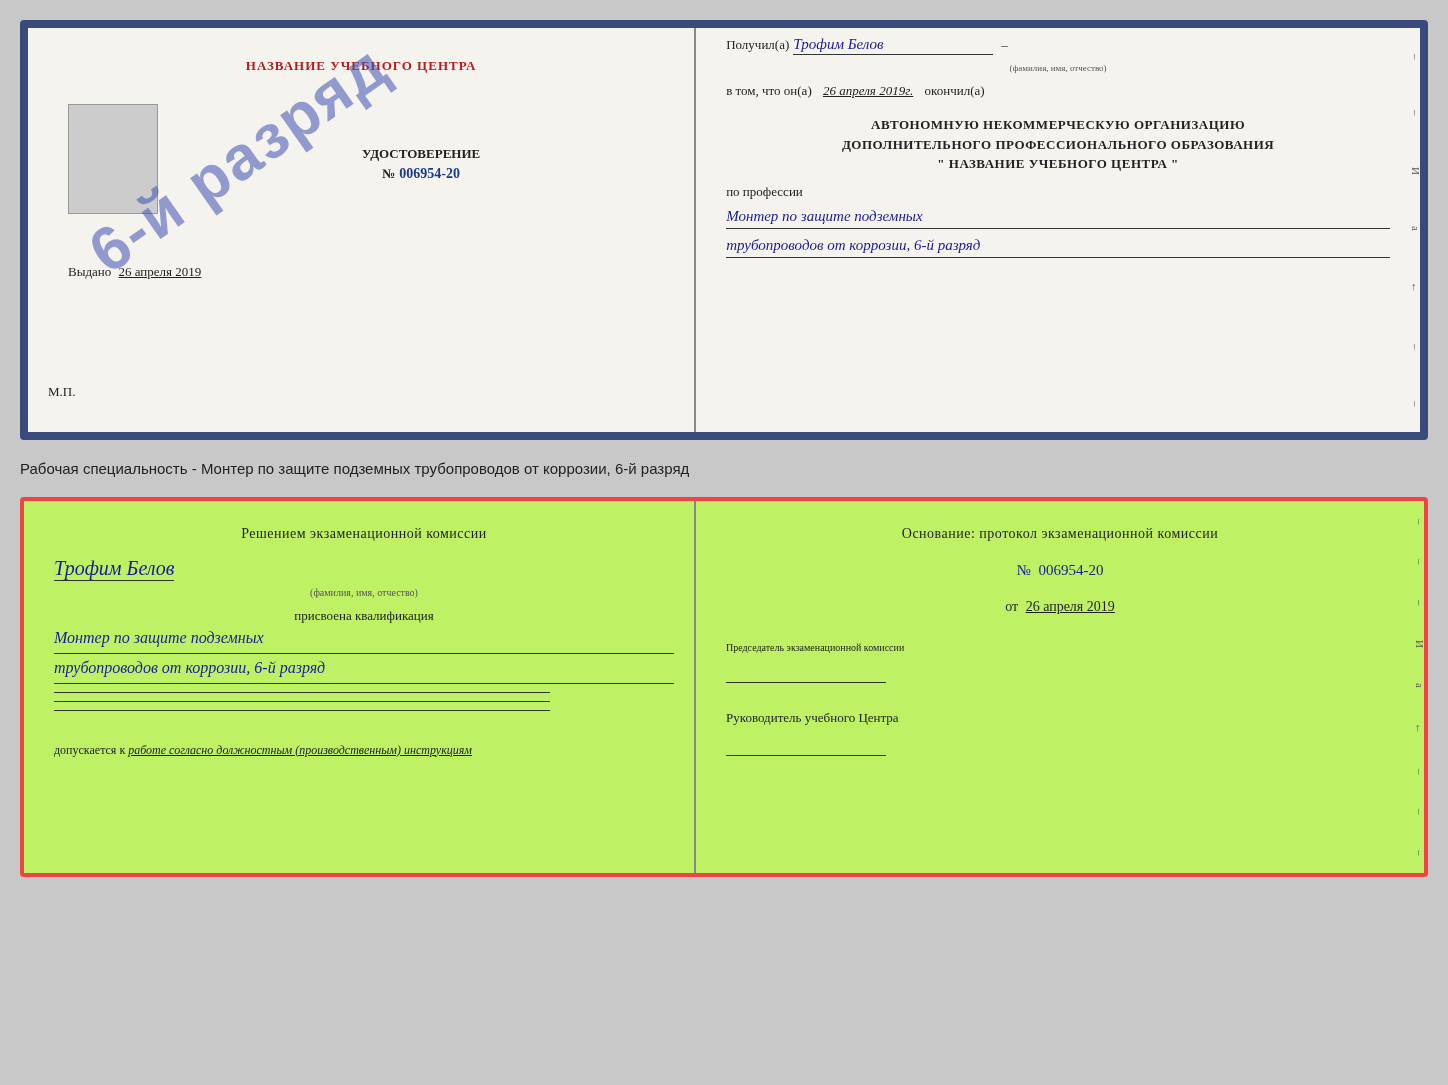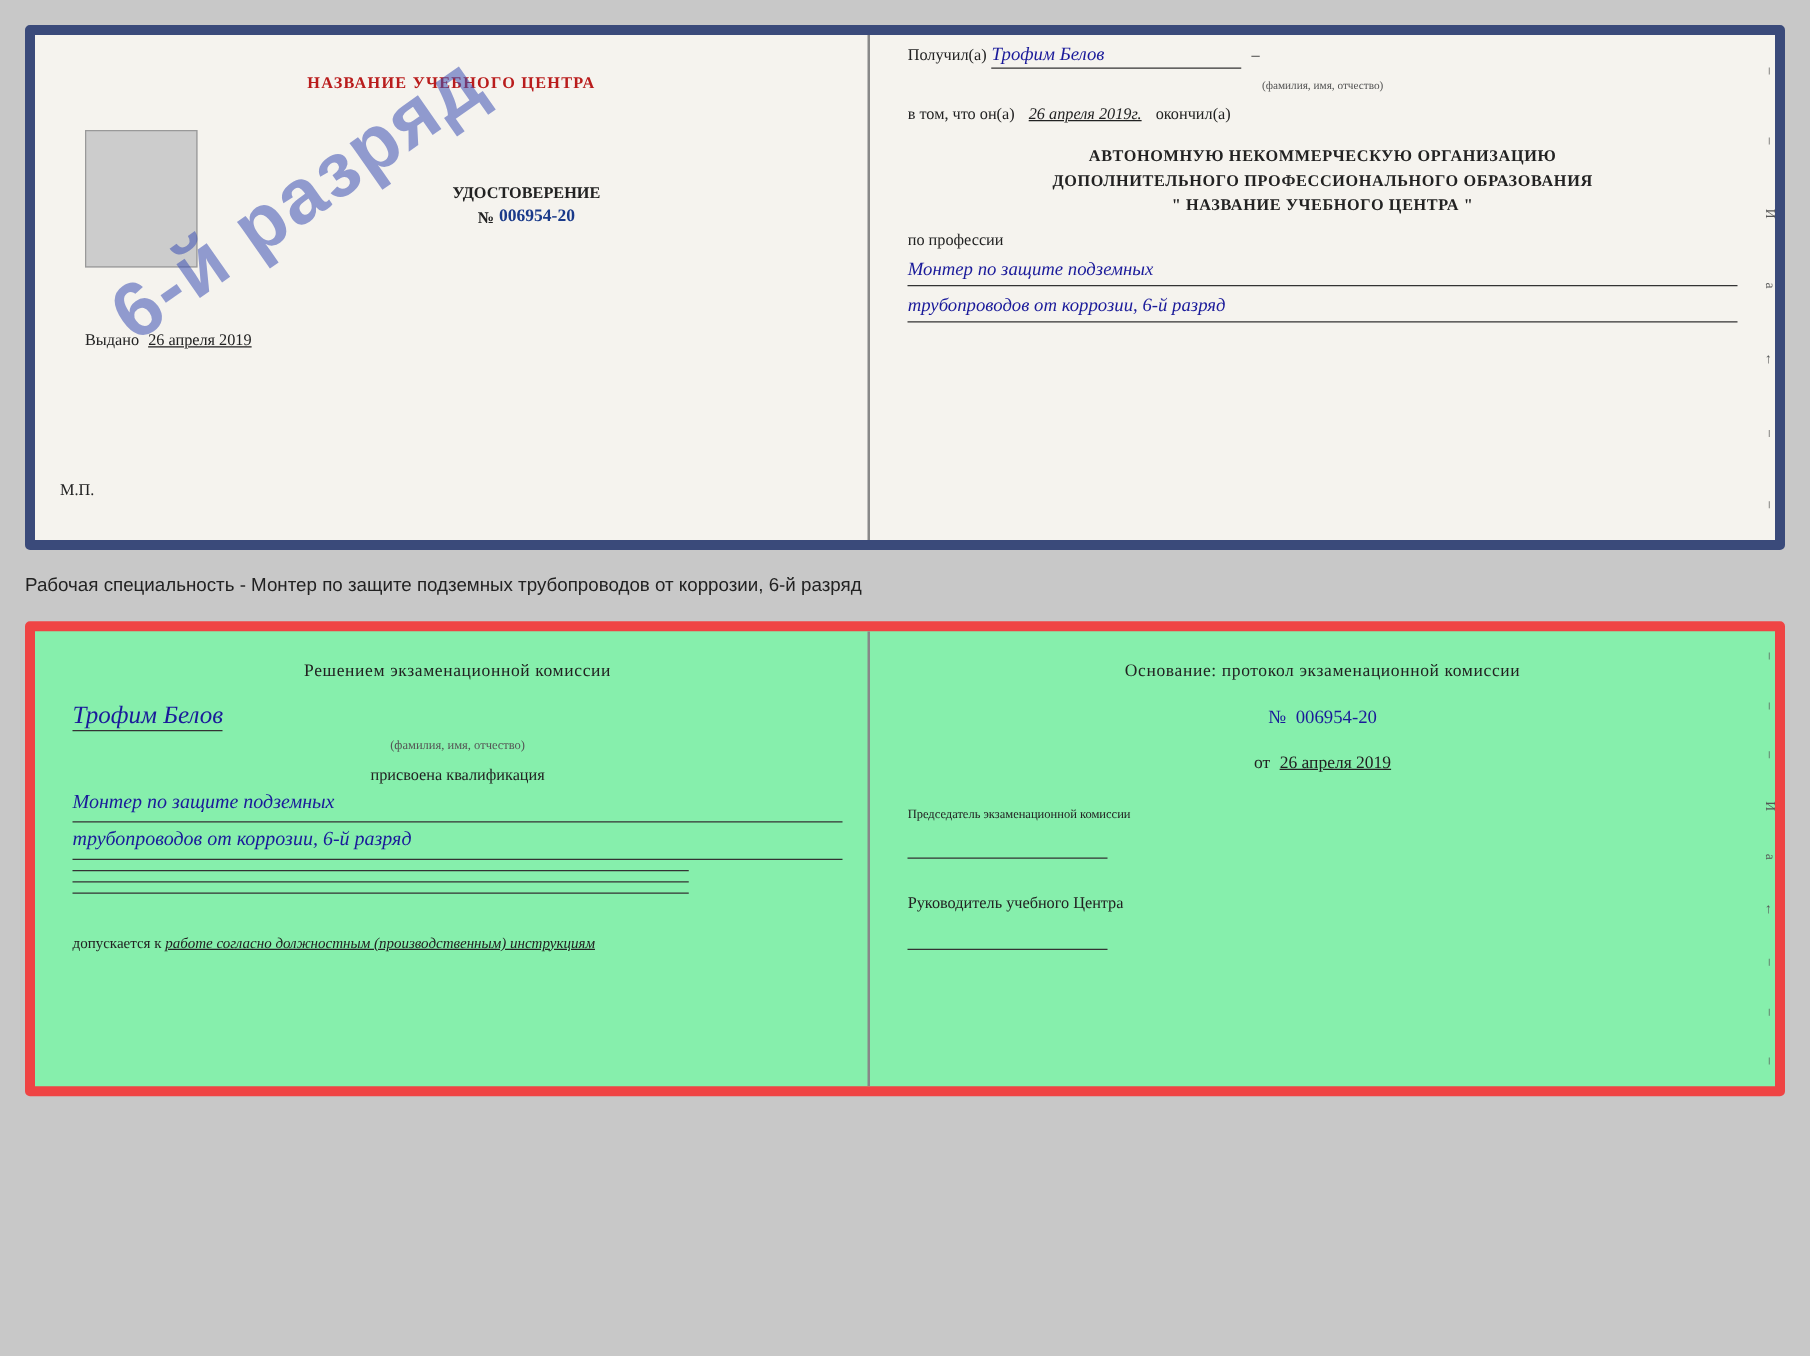--- a/index.html
+++ b/index.html
@@ -210,22 +210,22 @@
     .specialty-label {
       font-size: 15px;
       color: #222;
       padding: 8px 0;
       font-family: Arial, sans-serif;
     }
 
     
     .certificate-bottom {
       display: flex;
-      background: #86efac;
-      border: 8px solid #ef4444;
+      background: #bef264;
+      border: 4px solid #ef4444;
       border-radius: 4px;
       min-height: 380px;
       position: relative;
       overflow: hidden;
     }
 
     .cert-bottom-left {
       width: 48%;
       border-right: 2px solid #888;
       padding: 25px 20px 20px 30px;

